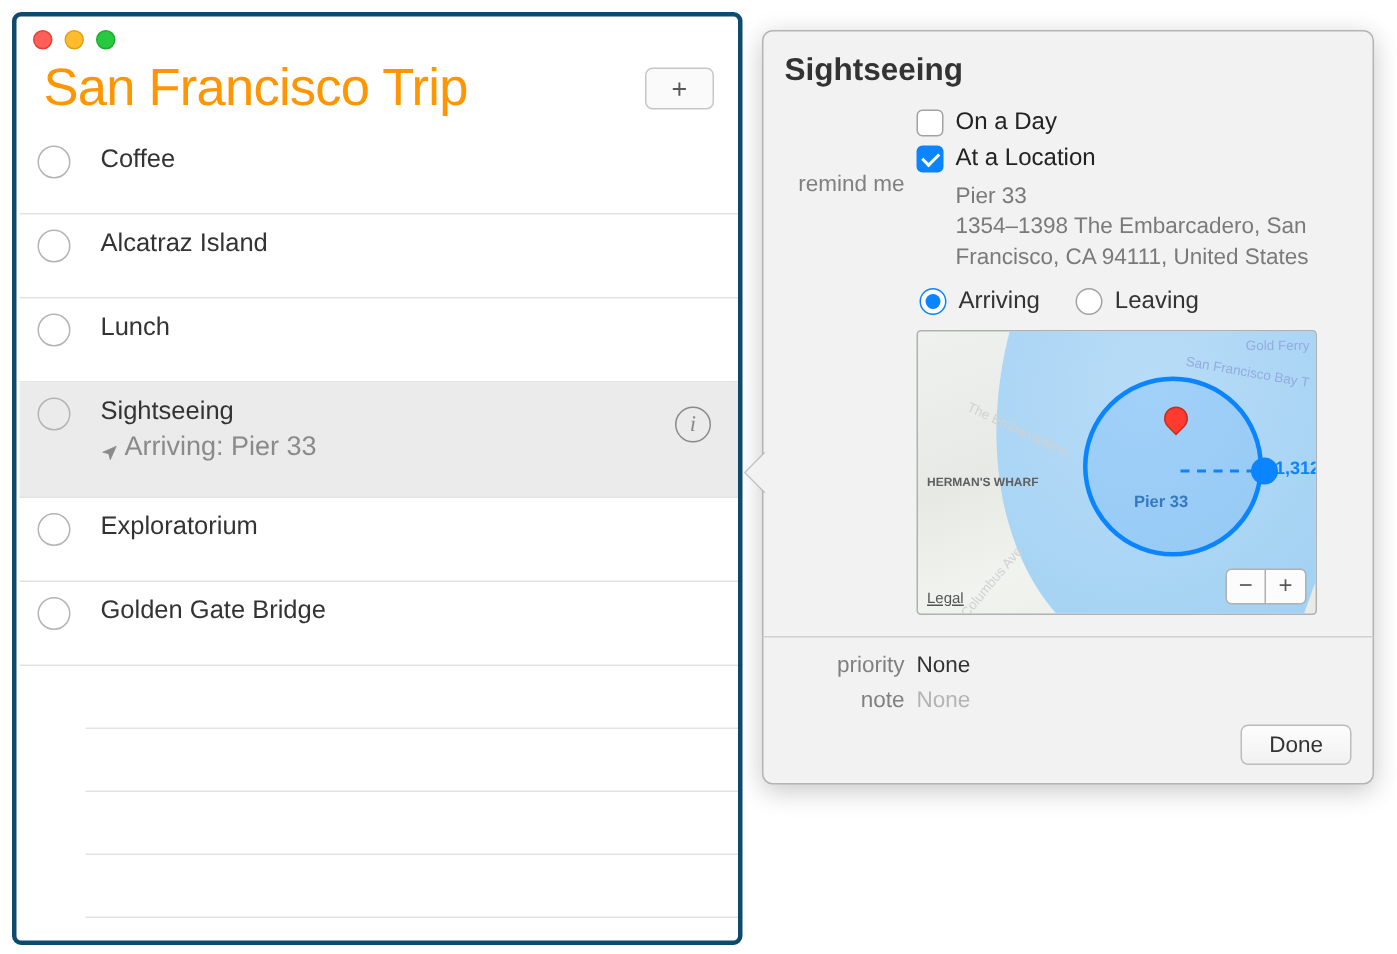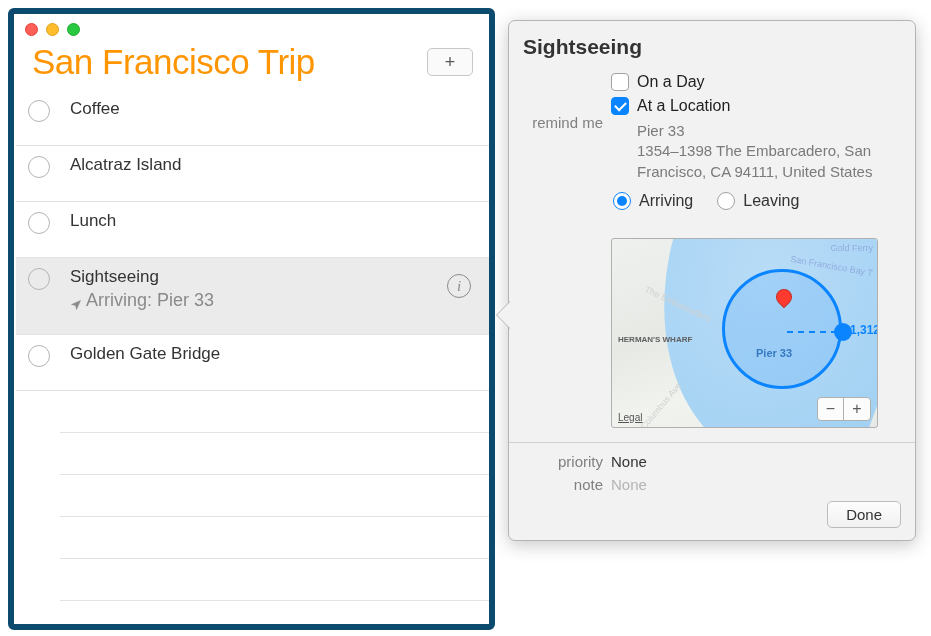--- a/index.html
+++ b/index.html
@@ -11,21 +11,21 @@
     overflow: hidden;
     position: relative;
     color: #333;
   }
 
   
   .window {
     position: absolute;
     left: 8px; top: 8px;
     width: 487px; height: 622px;
-    border: 6px solid #0c4a6e;
+    border: 3px solid #0c4a6e;
     border-radius: 6px;
     background: #fff;
     overflow: hidden;
   }
   .traffic-lights {
     position: absolute; left: 11px; top: 9px;
     display: flex; gap: 8px;
   }
   .tl { width: 13px; height: 13px; border-radius: 50%; }
   .tl.close   { background: #ff5f57; border:1px solid #e34136; }
@@ -163,21 +163,21 @@
 
   .address {
     font-size:15px;
     color:#7a7a7a;
     margin: 2px 0 10px 26px;
     line-height:1.35;
   }
   .radio-row {
     display:flex; gap: 24px;
     margin-left: 2px;
-    margin-bottom: 28px;
+    margin-bottom: 10px;
   }
   .radio {
     display:flex; align-items:center; gap:8px;
     font-size:16px;
   }
   .rb {
     width:18px;height:18px;border-radius:50%;
     border:1px solid #a2a2a2;background:#fff;
     display:flex;align-items:center;justify-content:center;
     flex:0 0 18px;
@@ -331,20 +331,26 @@
             <svg viewBox="0 0 24 24">
                 <path d="M3 11 L21 3 L13 21 L11 13 Z"></path>
               </svg>
           </span>
           <span>Arriving: Pier 33</span>
         </div>
       </div>
       <div class="info-btn">i</div>
     </div>
 
+    <div class="item">
+      <div class="circle"></div>
+      <div class="text-stack">
+          <div class="label">Exploratorium</div>
+        </div>
+    </div>
 
     <div class="item">
       <div class="circle"></div>
       <div class="text-stack">
           <div class="label">Golden Gate Bridge</div>
         </div>
     </div>
 
     <div class="blank-item"></div>
     <div class="blank-item"></div>

